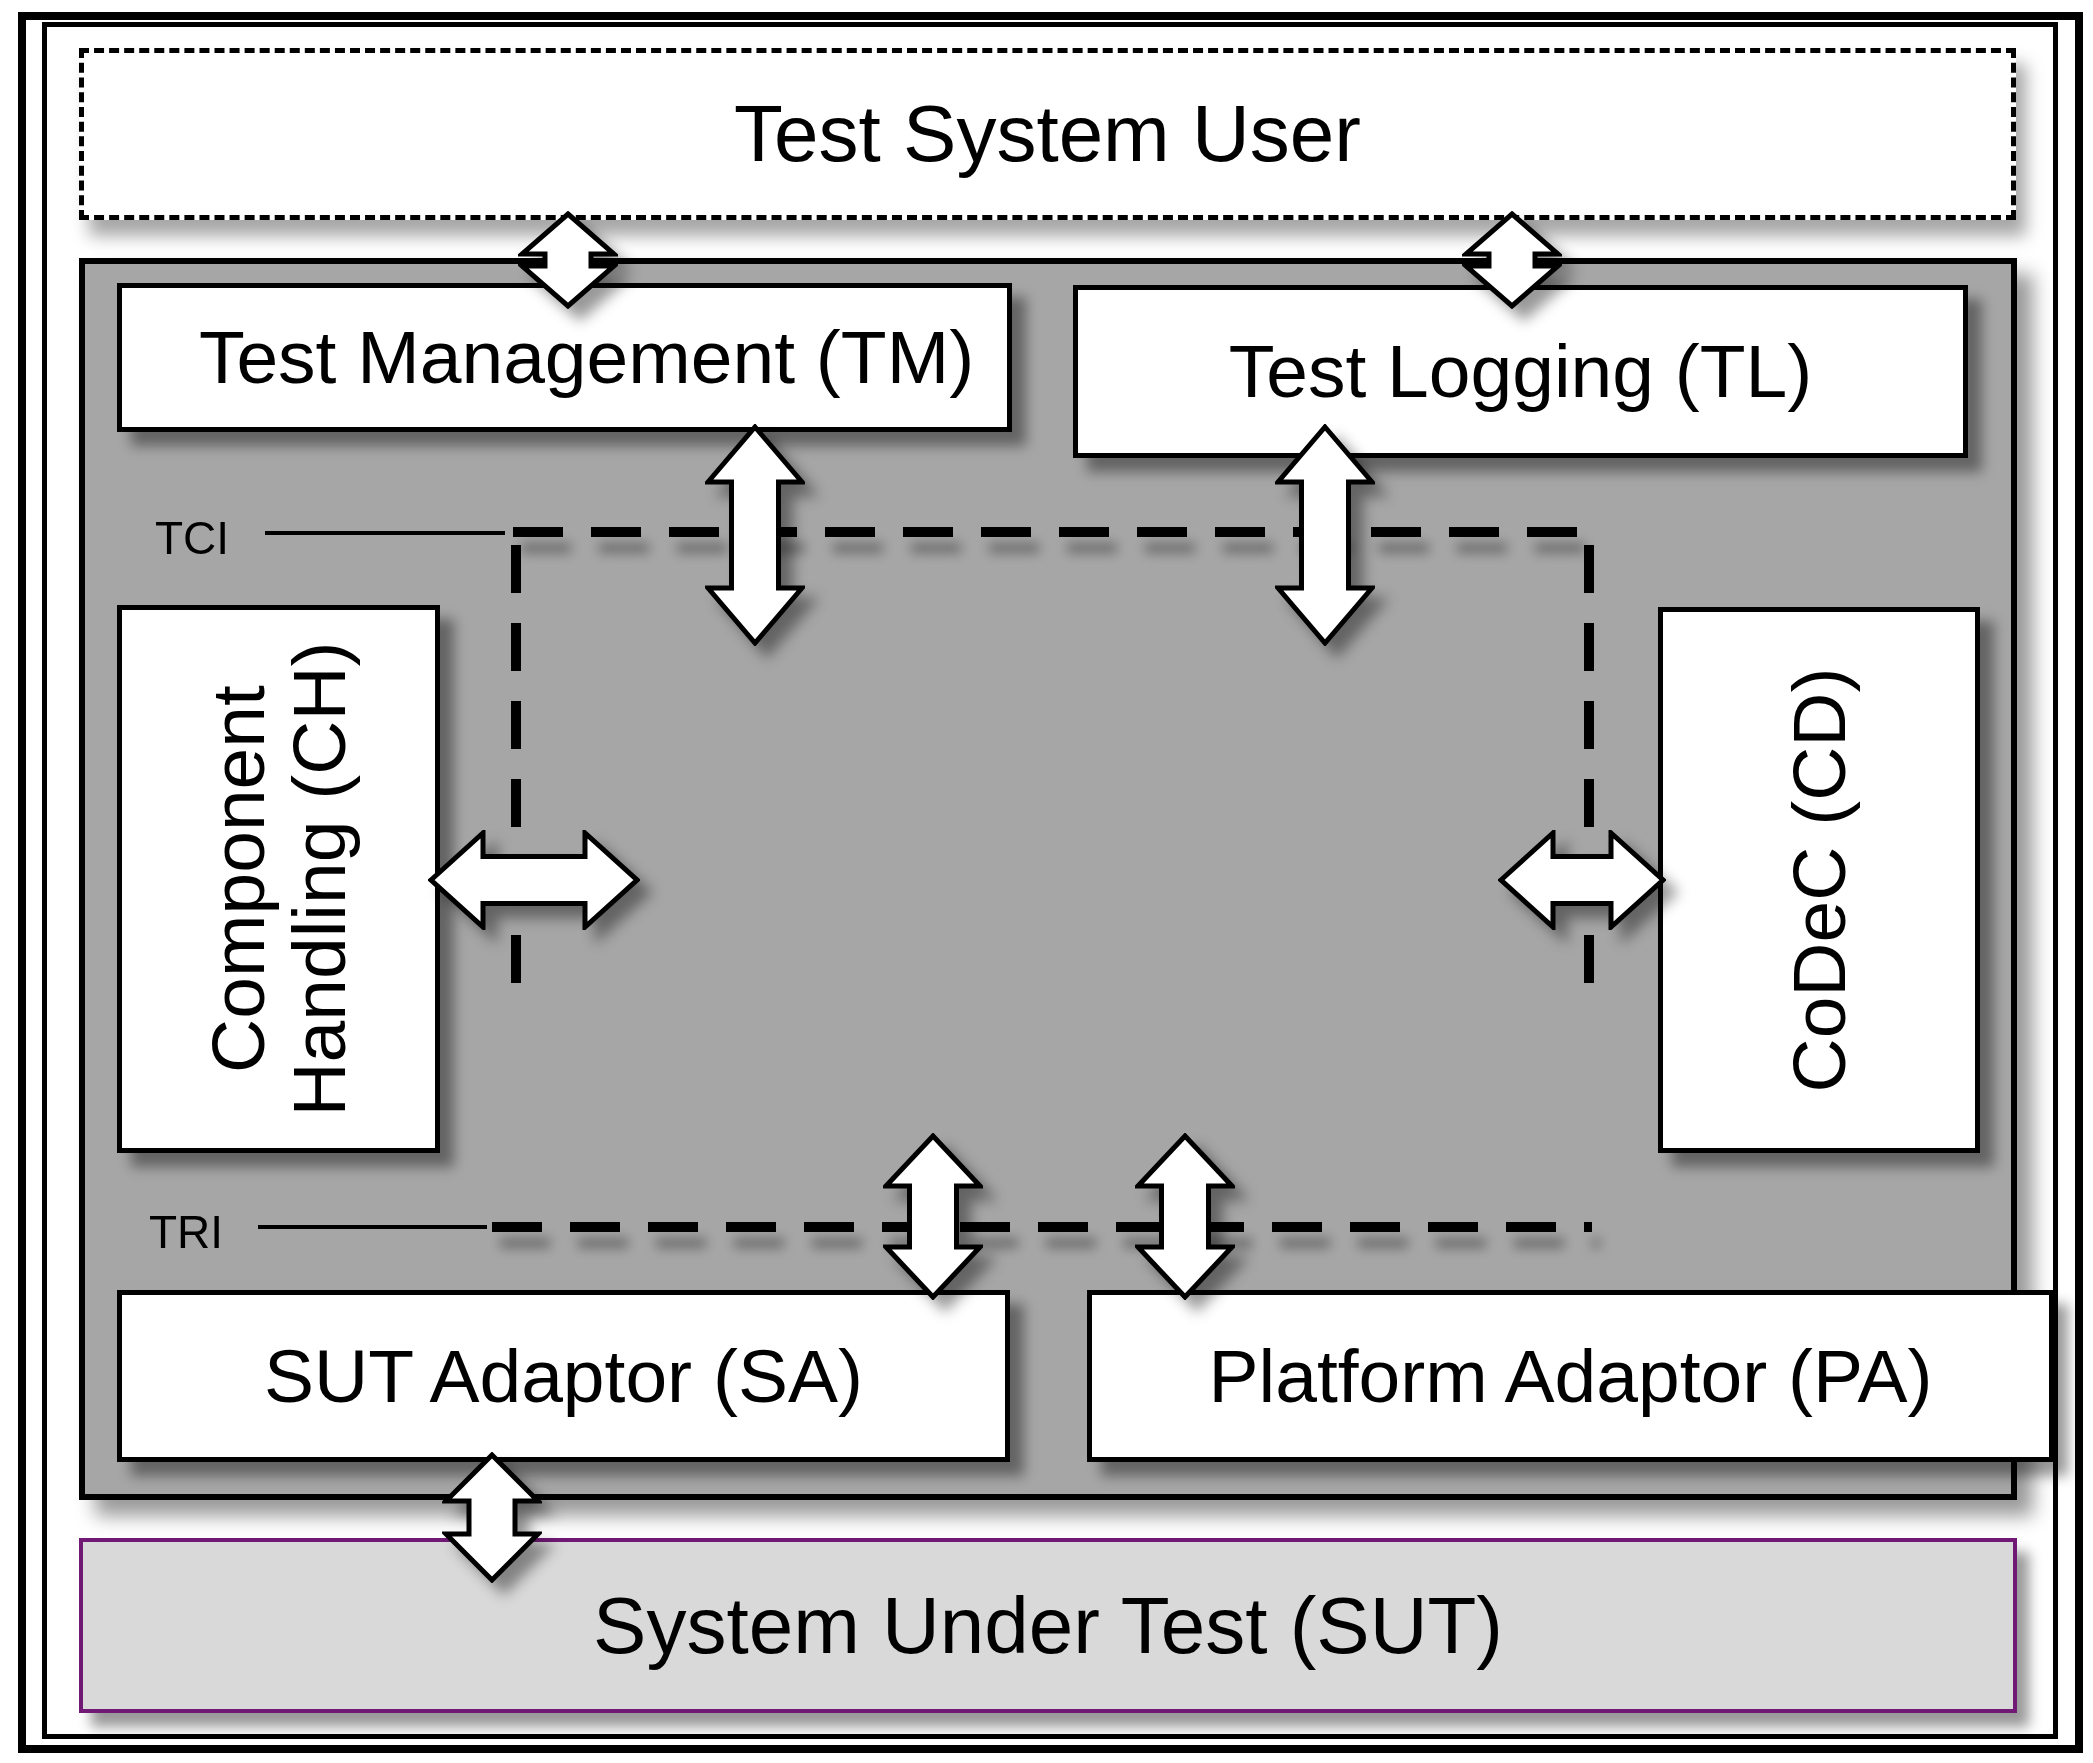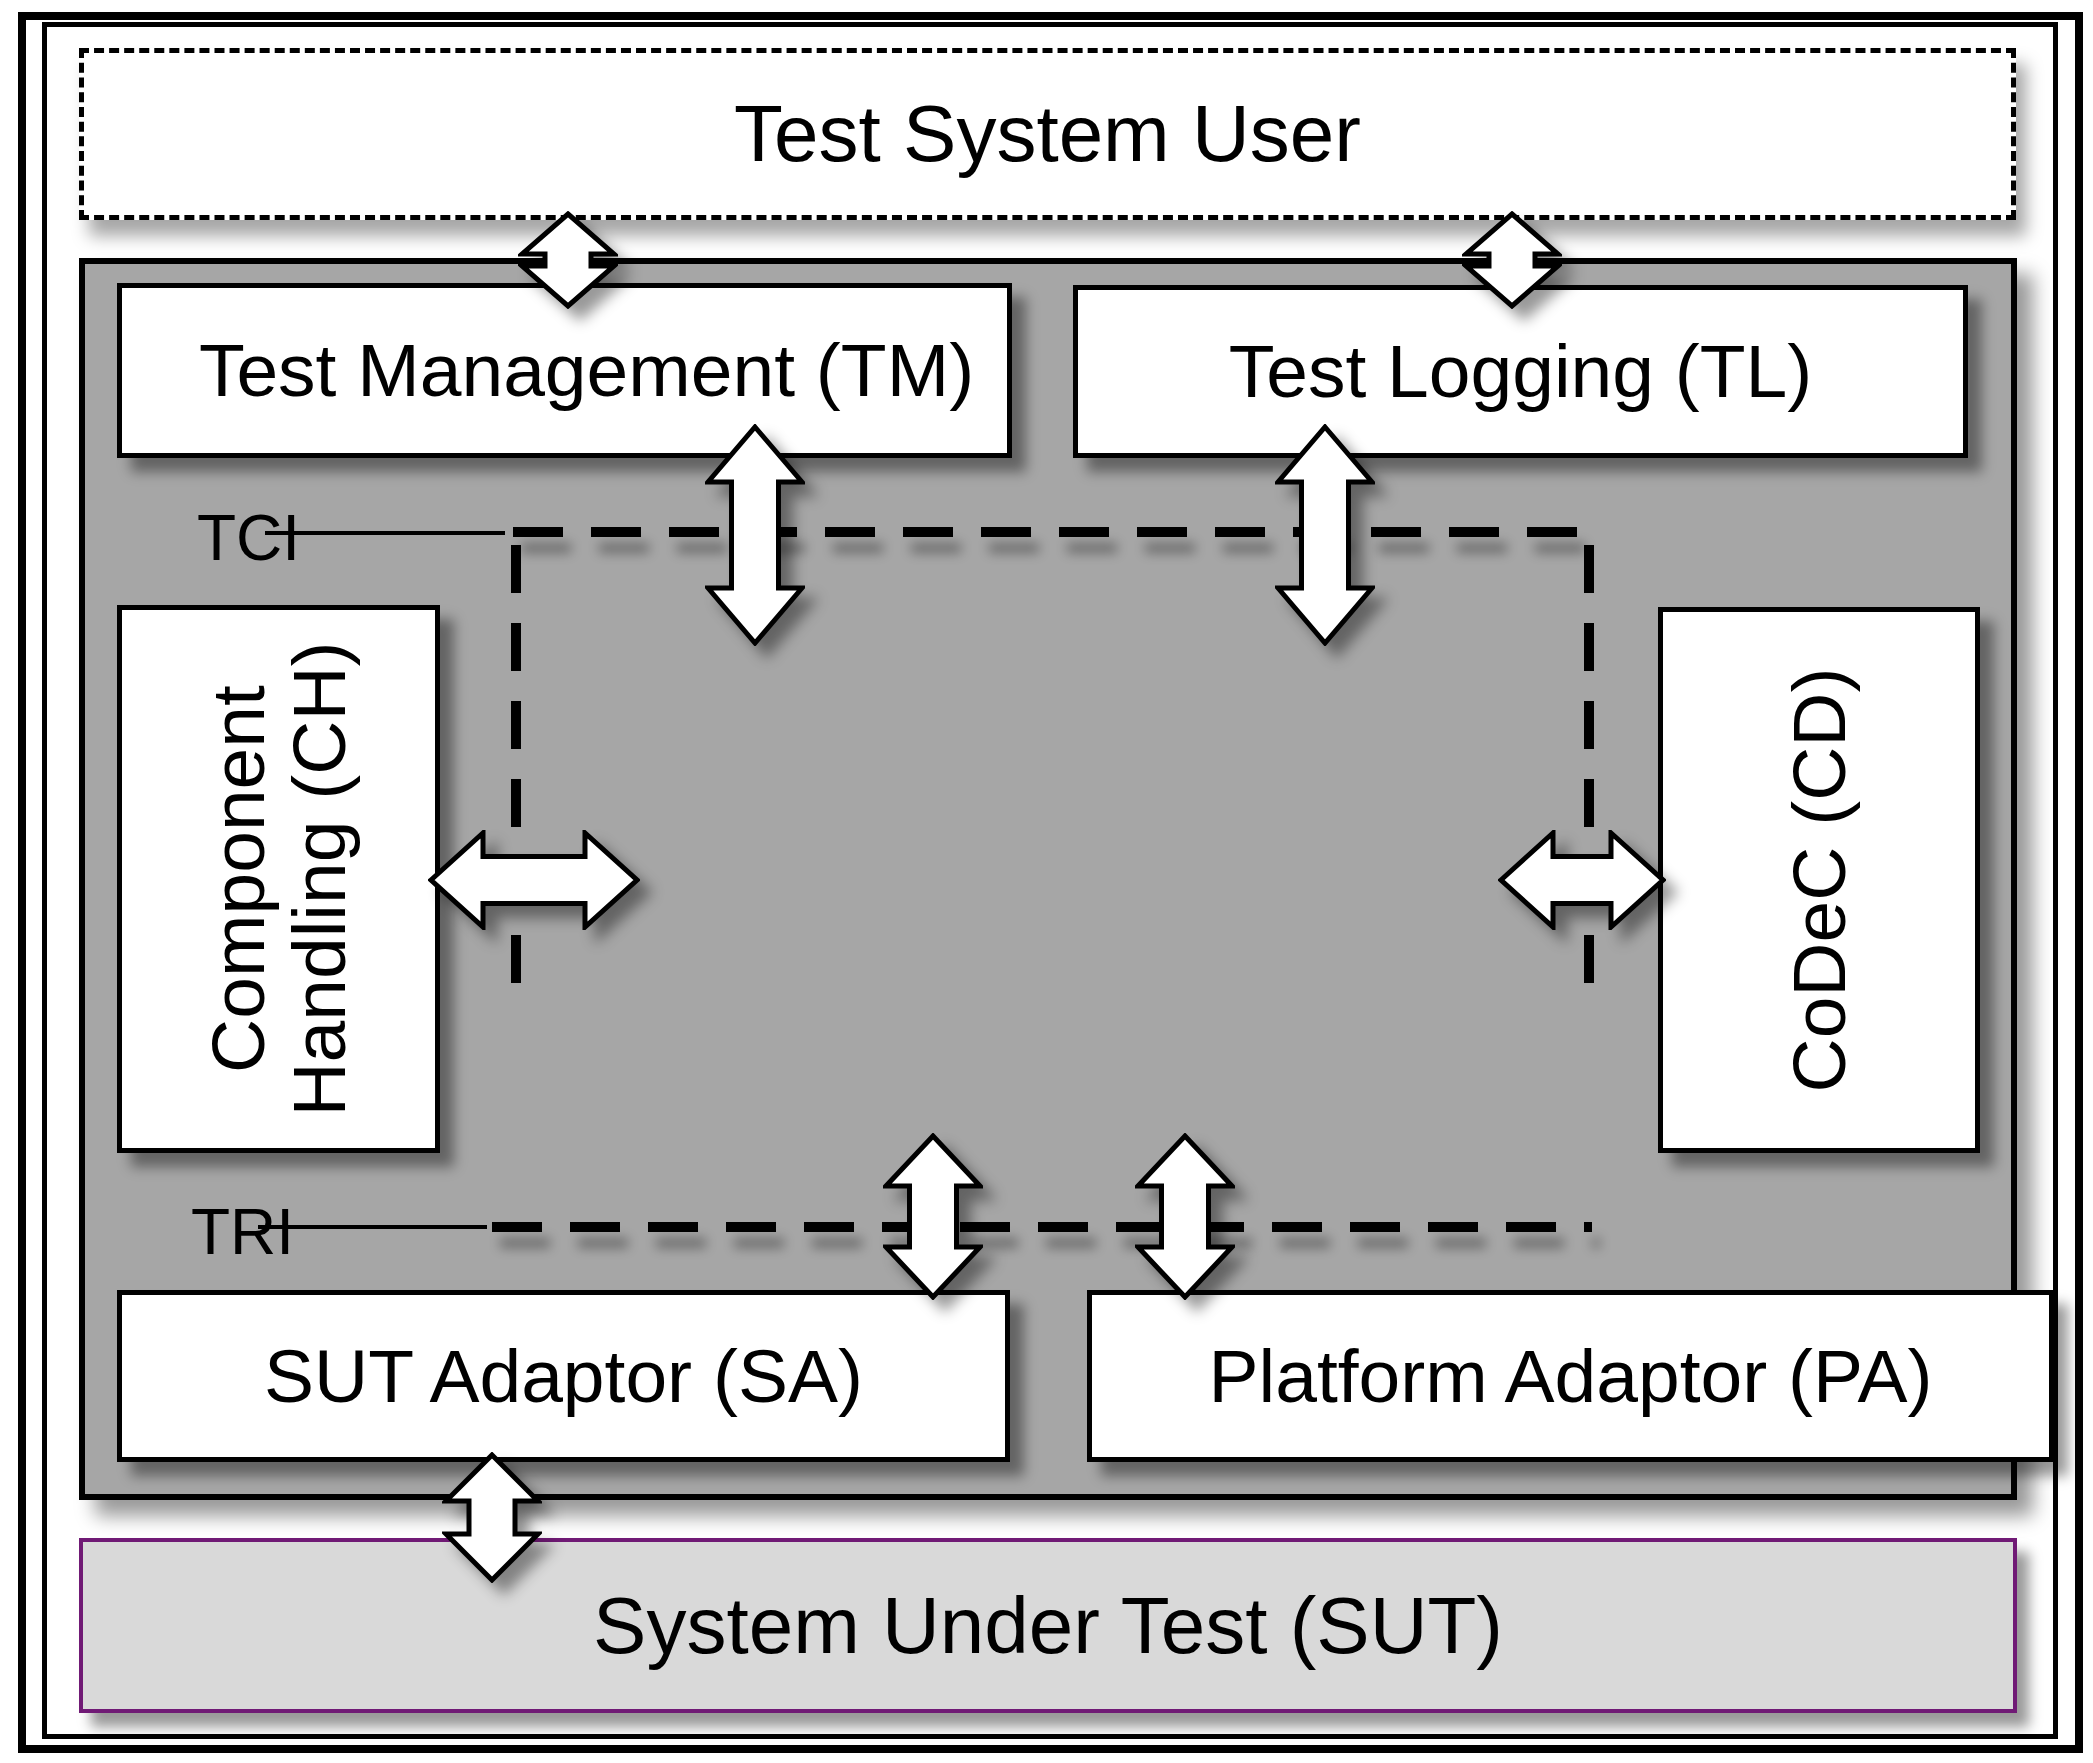--- a/index.html
+++ b/index.html
@@ -20,34 +20,34 @@
   #main-panel{
     position:absolute;box-sizing:border-box;left:79px;top:258px;width:1938px;height:1242px;
     background:#a6a6a6;border:6px solid #000;box-shadow:16px 16px 18px rgba(0,0,0,0.40);
   }
   
   .box{
     position:absolute;box-sizing:border-box;background:#fff;border:5px solid #000;
     display:flex;align-items:center;justify-content:center;font-size:75px;
     box-shadow:14px 14px 12px rgba(0,0,0,0.40);text-align:center;line-height:1.05;
   }
-  #tm-box{left:32px;top:19px;width:895px;height:175px;padding-left:44px;}
+  #tm-box{left:32px;top:19px;width:895px;height:149px;padding-left:44px;}
   #tl-box{left:988px;top:21px;width:895px;height:173px;}
   #ch-box{left:32px;top:341px;width:323px;height:548px;}
   #te-box{left:498px;top:341px;width:927px;height:548px;}
   #cd-box{left:1573px;top:343px;width:322px;height:546px;}
   #sa-box{left:32px;top:1026px;width:893px;height:172px;justify-content:center;}
   #pa-box{left:1002px;top:1026px;width:967px;height:172px;}
   .vlabel{
     position:absolute;left:50%;top:50%;transform:translate(-50%,-50%) rotate(-90deg);
     width:548px;text-align:center;line-height:1.08;
   }
   #cd-box .vlabel{width:540px;}
 
-  .iface-label{position:absolute;font-size:64px;line-height:60px;margin-left:42px;}
+  .iface-label{position:absolute;font-size:46px;line-height:60px;}
   #tci-label{left:70px;top:244px;}
   #tri-label{left:64px;top:938px;}
   .solid-line{position:absolute;height:4px;background:#000;}
   #tci-solid{left:180px;top:267px;width:240px;}
   #tri-solid{left:173px;top:961px;width:229px;}
   .hdash{
     position:absolute;height:10px;
     background:repeating-linear-gradient(90deg,#000 0 50px,transparent 50px 78px);
   }
   .hdash-shadow{

